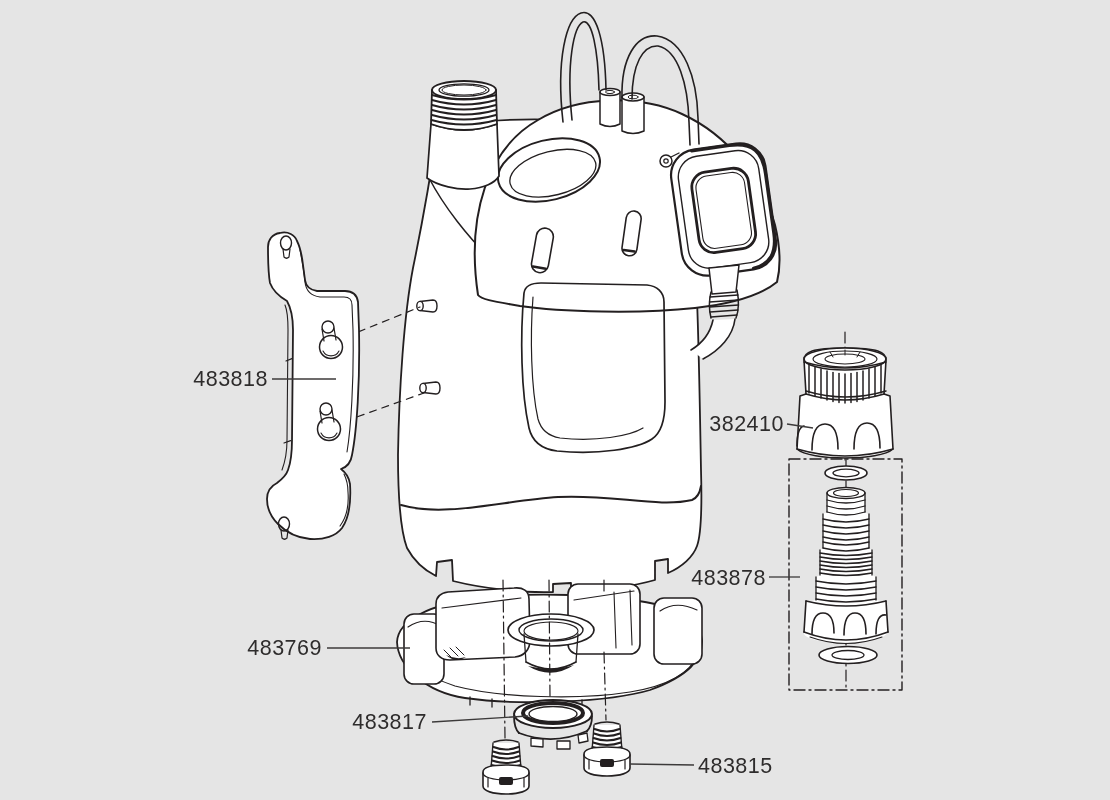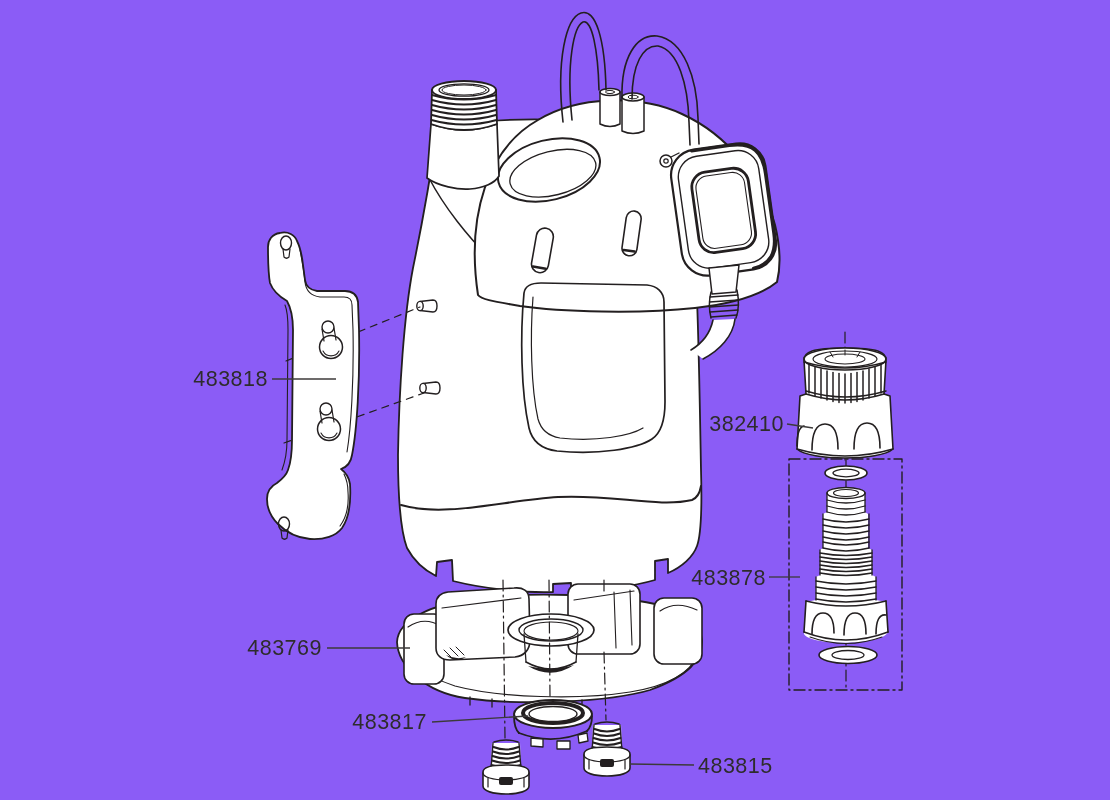--- a/index.html
+++ b/index.html
@@ -1,19 +1,19 @@
 <!DOCTYPE html>
 <html><head>
 <meta charset="utf-8">
 <style>
   html,body{margin:0;padding:0;background:#ffffff;}
   .stage{
     position:relative;
     width:1110px;height:800px;
-    background:#8b5cf6;
+    background:#e5e5e5;
     overflow:hidden;
     font-family:"Liberation Sans", sans-serif;
   }
   svg{display:block;}
   .ln{stroke:#231f20;fill:none;stroke-linecap:round;stroke-linejoin:round;}
   .fw{fill:#ffffff;}
   .fd{fill:#231f20;}
   .part-label{
     font-family:"Liberation Sans", sans-serif;
     font-size:21.5px;

